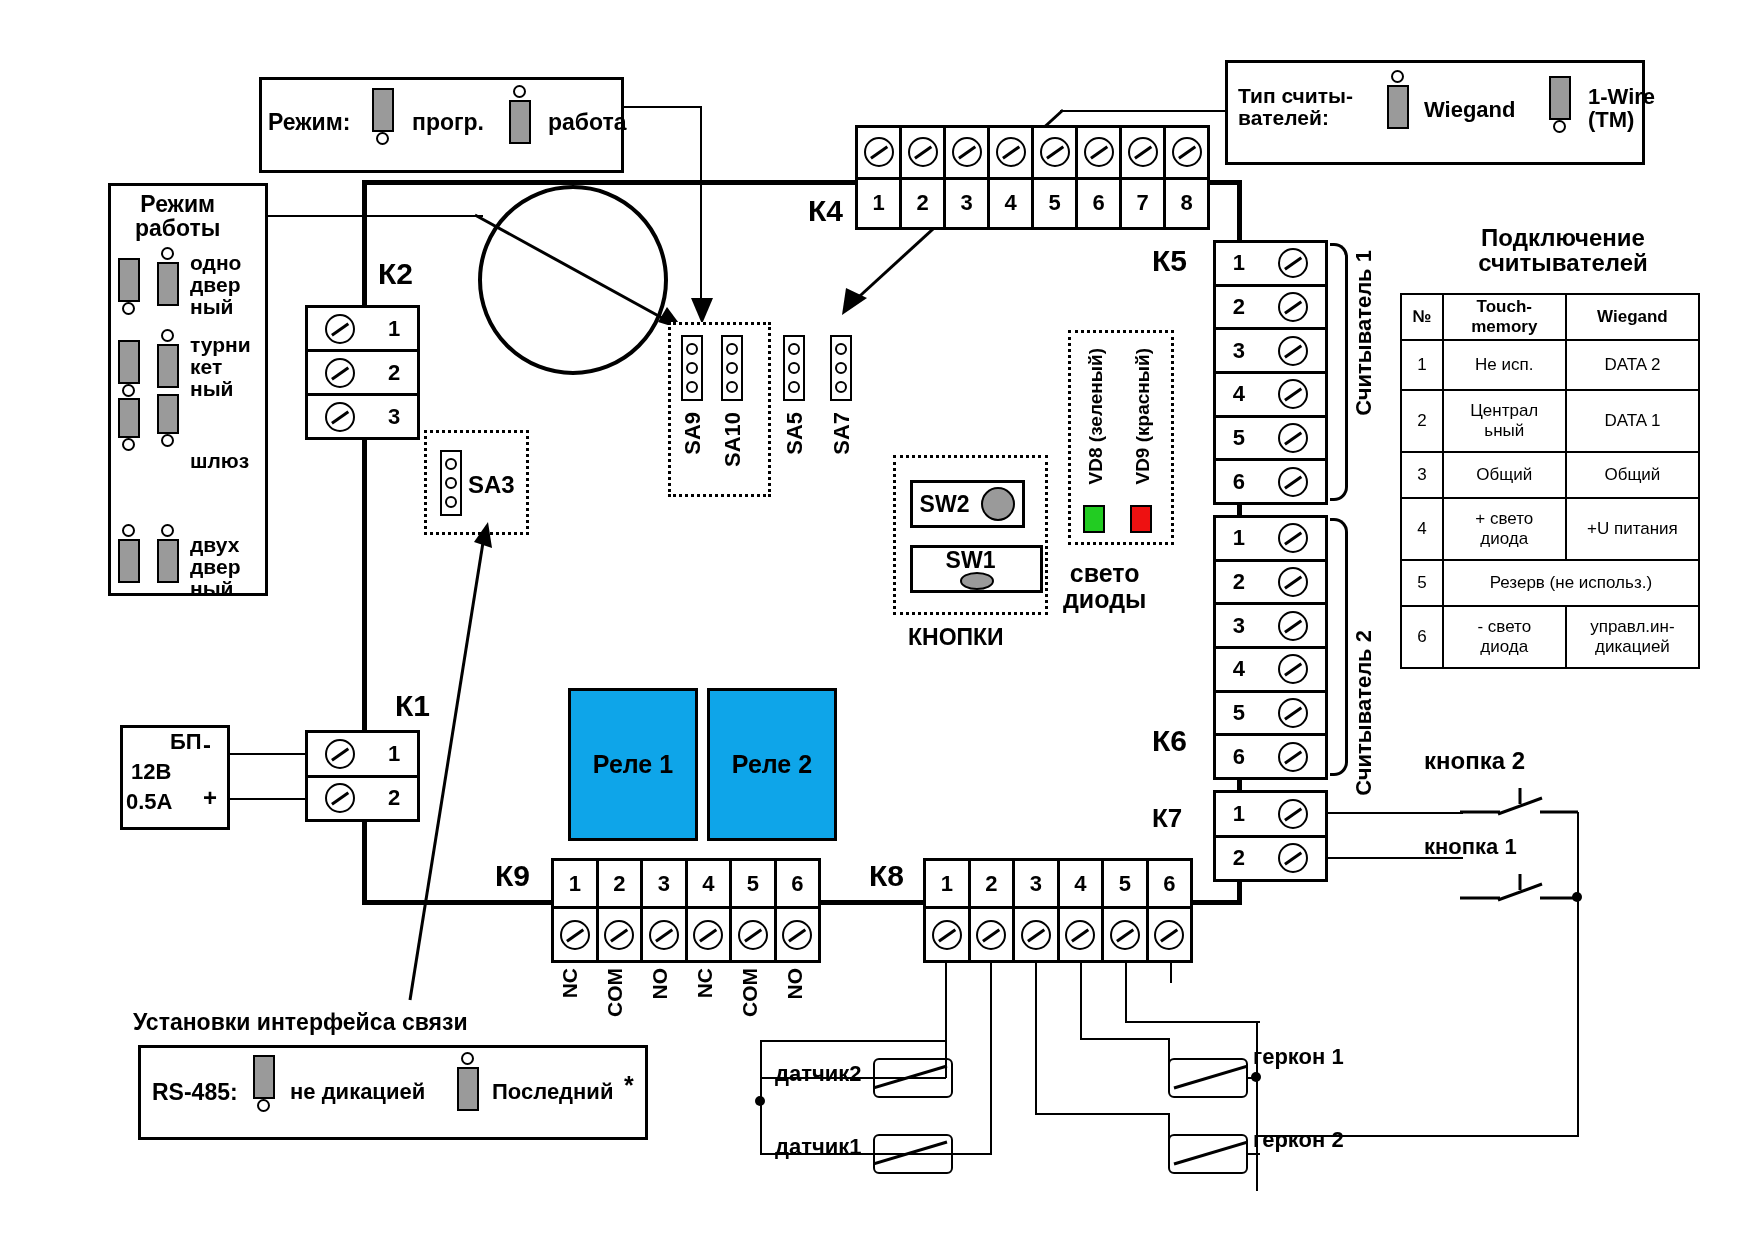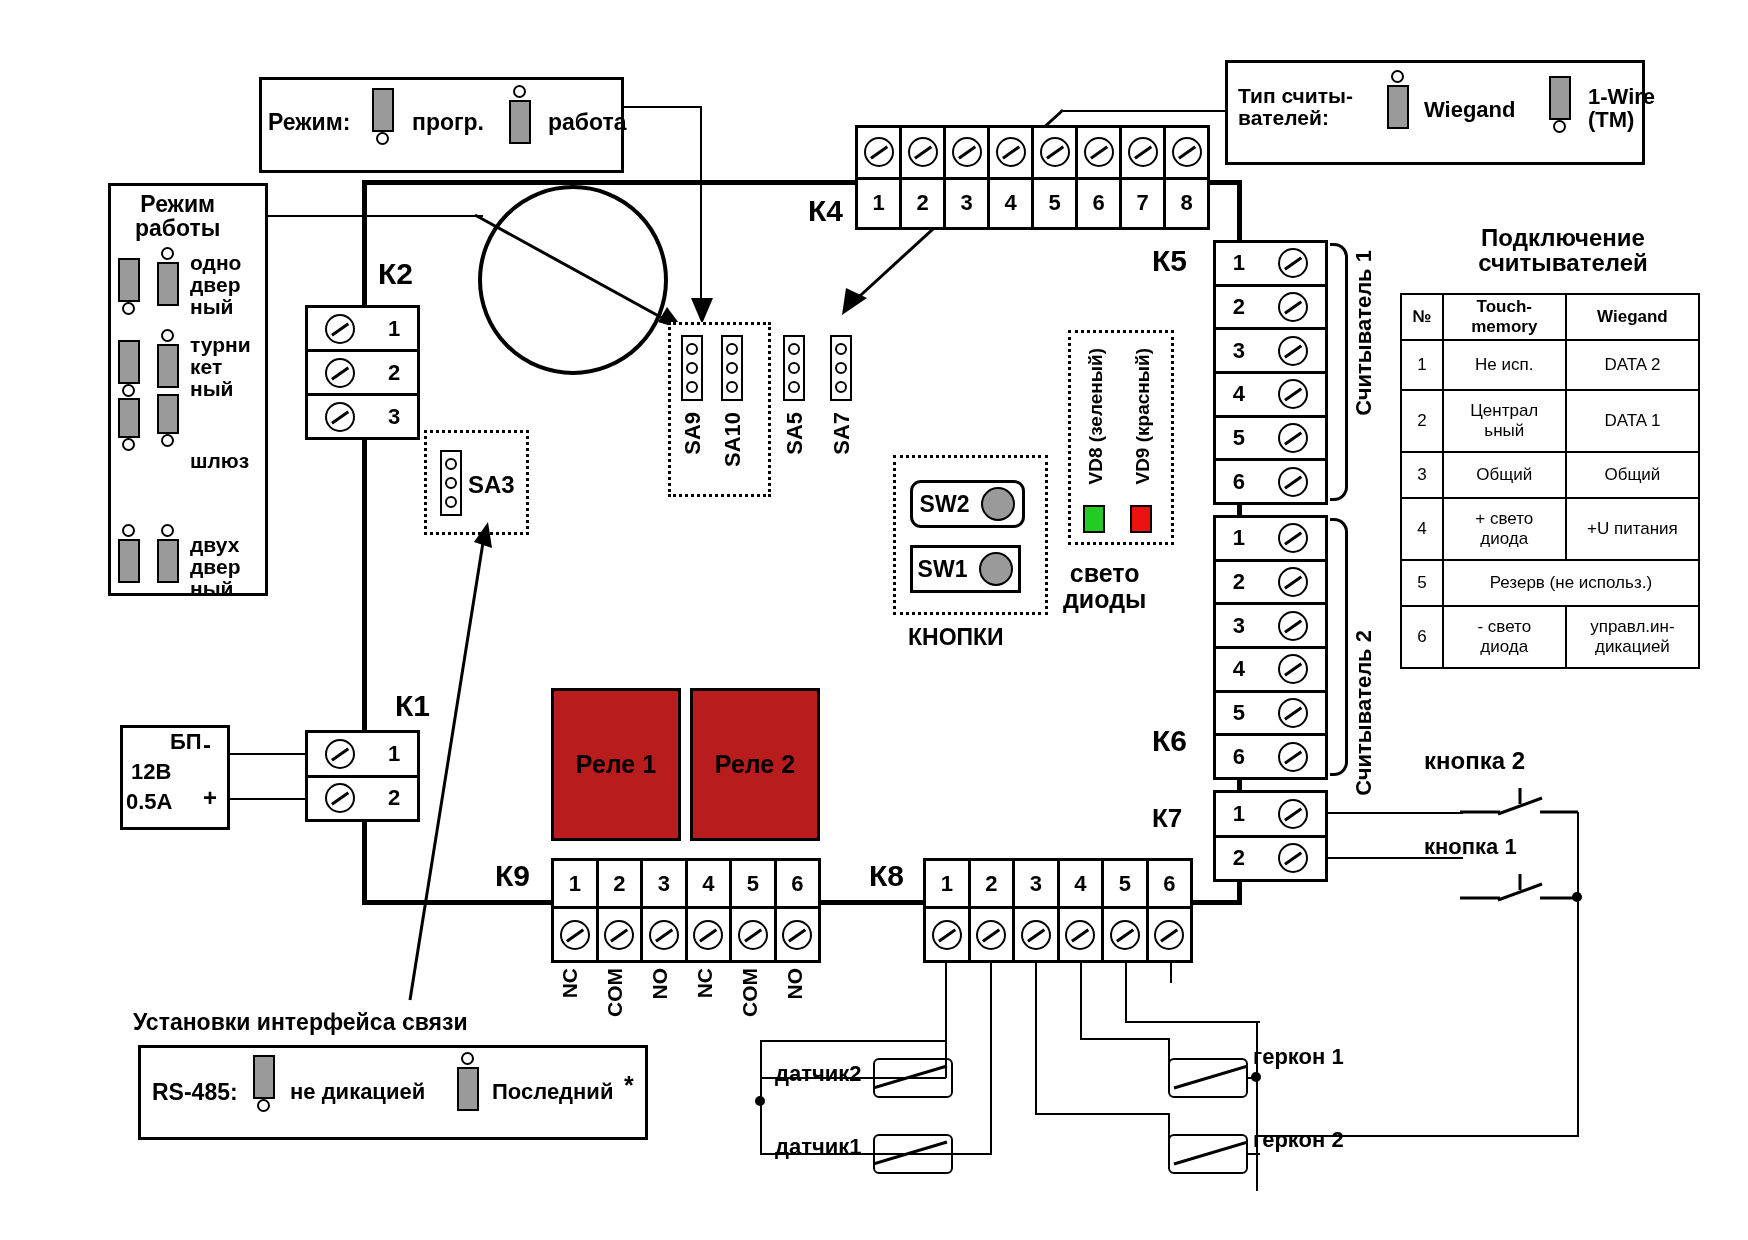--- a/index.html
+++ b/index.html
@@ -27,21 +27,21 @@
   .hdr3 .pin{width:12px;height:12px;border:2px solid #000;border-radius:50%;box-sizing:border-box;}
   
   table.readers{position:absolute;border-collapse:collapse;background:#fff;}
   table.readers td,table.readers th{border:2px solid #000;font-size:17px;text-align:center;padding:2px 4px;color:#000;font-weight:normal;}
   table.readers th{font-weight:bold;}
   .vert{writing-mode:vertical-rl;transform:rotate(180deg);}
   .btn-sq{position:absolute;border:3px solid #000;background:#fff;box-sizing:border-box;display:flex;align-items:center;justify-content:center;}
   .btn-circ{width:34px;height:34px;border-radius:50%;background:#9a9a9a;border:2.5px solid #000;box-sizing:border-box;}
   .led{position:absolute;width:22px;height:28px;border:2px solid #000;box-sizing:border-box;}
   .brace{position:absolute;border:3px solid #000;border-left:none;box-sizing:border-box;border-radius:0 14px 14px 0;}
-  .relaybox{position:absolute;border:3px solid #000;background:#b91c1c;box-sizing:border-box;display:flex;align-items:center;justify-content:center;font-weight:bold;font-size:25px;}
+  .relaybox{position:absolute;border:3px solid #000;background:#0ea5e9;box-sizing:border-box;display:flex;align-items:center;justify-content:center;font-weight:bold;font-size:25px;margin-left:17px;}
   .gerkon{position:absolute;border:2.5px solid #000;background:#fff;box-sizing:border-box;}
   .dot{position:absolute;width:10px;height:10px;background:#000;border-radius:50%;}
 </style>
 </head>
 <body>
 
 <div id="canvas">
 
   <div class="vwire" style="left:362px;top:180px;width:5px;height:725px;"></div>
   <div class="hwire" style="left:362px;top:180px;width:880px;height:5px;"></div>
@@ -240,25 +240,25 @@
       <div class="tcell numrow">3</div>
       <div class="tcell numrow">4</div>
       <div class="tcell numrow">5</div>
       <div class="tcell numrow">6</div>
       <div class="tcell numrow">7</div>
       <div class="tcell numrow">8</div>
     </div>
   </div>
 
   <div class="dash" style="left:893px;top:455px;width:155px;height:160px;"></div>
-  <div class="btn-sq" style="left:910px;top:480px;width:115px;height:48px;border-radius:11px;">
+  <div class="btn-sq" style="left:910px;top:480px;width:115px;height:48px;">
     <span class="lbl" style="position:static;font-size:23px;margin-right:12px;">SW2</span>
     <span class="btn-circ"></span>
   </div>
-  <div class="btn-sq" style="left:910px;top:545px;width:111px;height:48px;">
+  <div class="btn-sq" style="left:910px;top:545px;width:133px;height:48px;flex-direction:column;">
     <span class="lbl" style="position:static;font-size:23px;margin-right:12px;">SW1</span>
     <span class="btn-circ"></span>
   </div>
   <div class="lbl" style="left:908px;top:625px;font-size:23px;">КНОПКИ</div>
 
   <div class="dash" style="left:1068px;top:330px;width:106px;height:215px;"></div>
   <div class="lbl vert" style="left:1086px;top:348px;font-size:19px;">VD8 (зеленый)</div>
   <div class="lbl vert" style="left:1133px;top:348px;font-size:19px;">VD9 (красный)</div>
   <div class="led" style="left:1083px;top:505px;background:#22cc22;"></div>
   <div class="led" style="left:1130px;top:505px;background:#ee1111;"></div>

